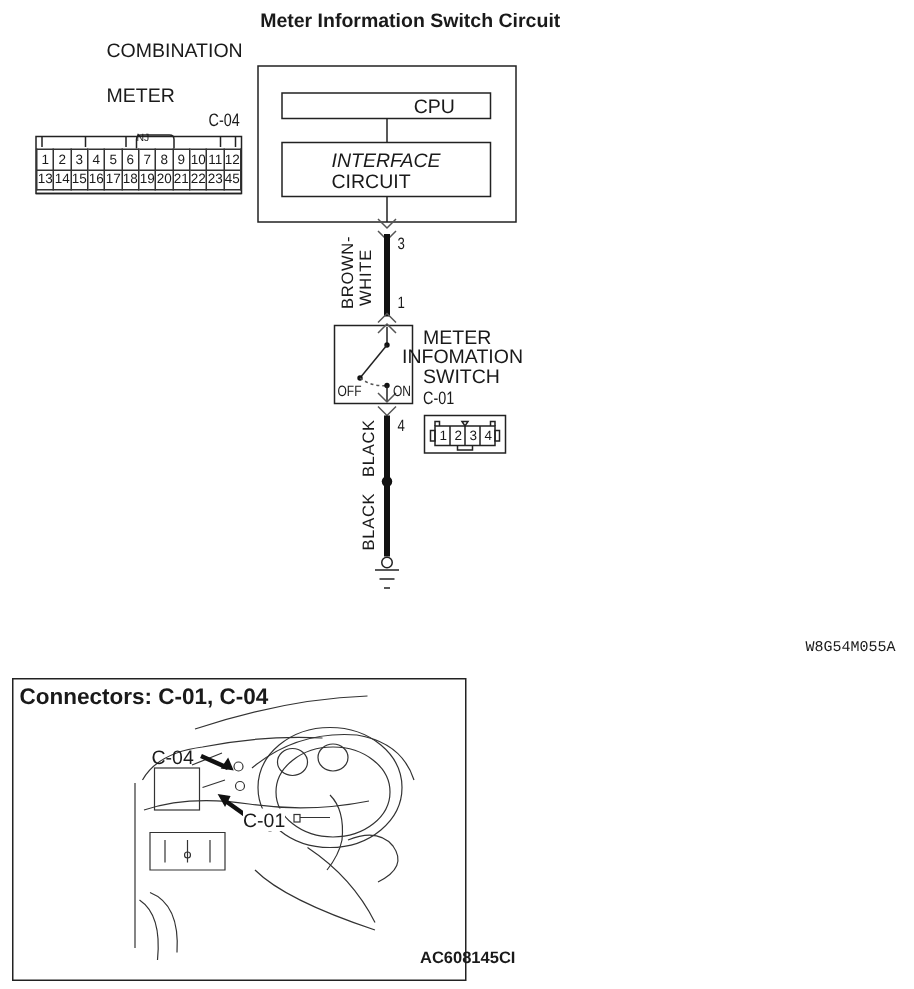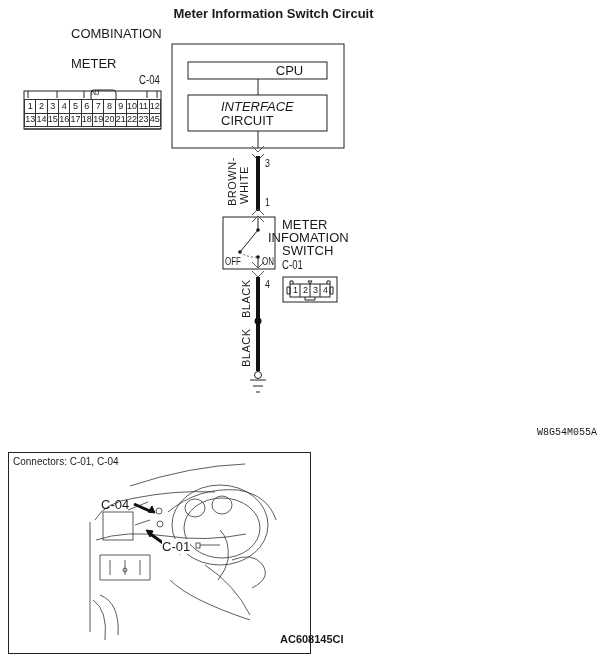--- a/index.html
+++ b/index.html
@@ -169,16 +169,16 @@
 <div class="abs" style="left:303px;top:285px;font-size:9px;">2</div>
 <div class="abs" style="left:313px;top:285px;font-size:9px;">3</div>
 <div class="abs" style="left:323px;top:285px;font-size:9px;">4</div>
 
 <div class="abs pin cond" style="left:265px;top:278px;">4</div>
 <div class="abs vlabel" style="left:240px;top:318px;">BLACK</div>
 <div class="abs vlabel" style="left:240px;top:367px;">BLACK</div>
 
 <div class="abs" style="left:537px;top:427px;font-size:10px;font-family:'Liberation Mono', monospace;text-align:center;">W8G54M055A</div>
 
-<div class="abs" style="left:13px;top:456px;font-size:10px;font-weight:normal;">Connectors: C-01, C-04</div>
+<div class="abs" style="left:13px;top:456px;font-size:15px;font-weight:bold;">Connectors: C-01, C-04</div>
 <div class="abs" style="left:101px;top:497px;font-size:13px;">C-04</div>
 <div class="abs" style="left:162px;top:539px;font-size:13px;background:#fff;">C-01</div>
 <div class="abs" style="left:240px;top:633px;font-size:11px;font-weight:bold;margin-left:40px;">AC608145CI</div>
 
 </body></html>

